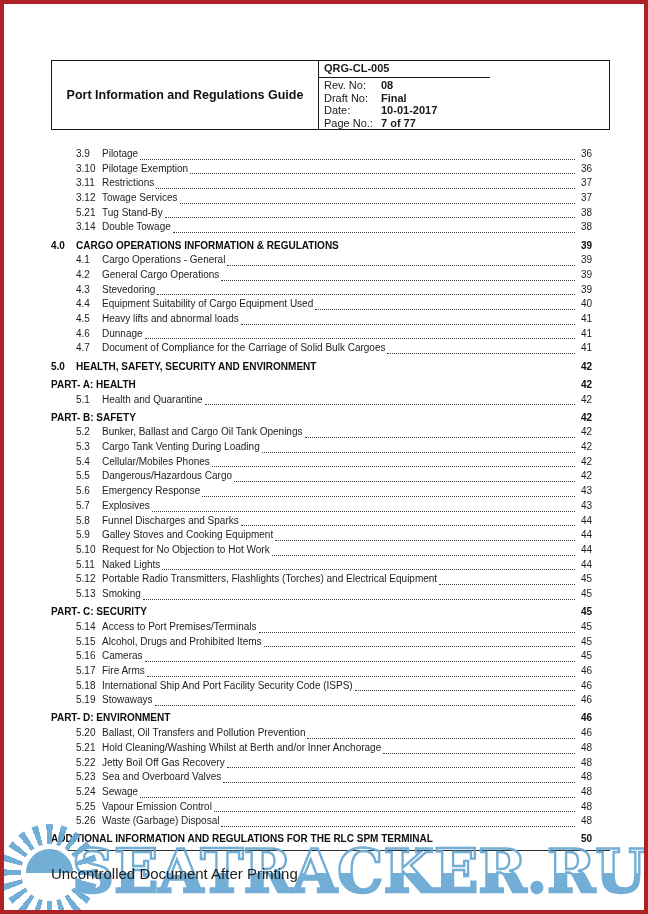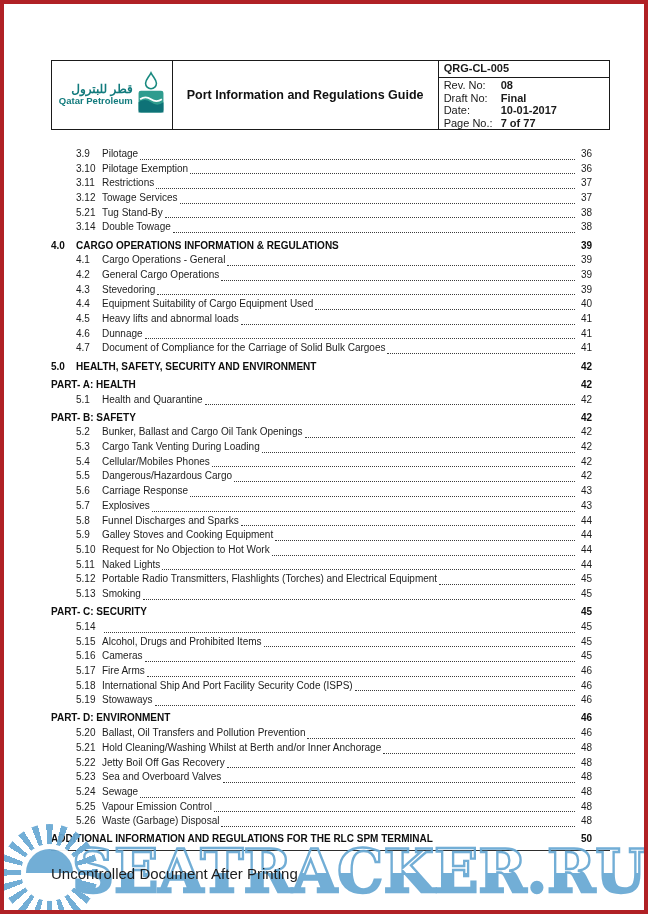--- a/index.html
+++ b/index.html
@@ -60,34 +60,20 @@
 
   .footer-note { position:absolute; left:47px; top:861px; font-size:15px; color:#1c1c1c;
                  z-index:6; }
 </style>
 </head>
 <body>
 
 <div class="frame">
 
   <div class="hdr">
-    <div class="hdr-cell hdr-logo">
-      <div class="logo-txt">
-        <div class="logo-ar">قطر للبترول</div>
-        <div class="logo-en">Qatar Petroleum</div>
-      </div>
-      <span>
-        <svg width="28" height="46" viewBox="0 0 36 56">
-          <path d="M18 2 C15 8 11 11 11 15.5 A7 7 0 0 0 25 15.5 C25 11 21 8 18 2 Z" fill="#ffffff" stroke="#18897f" stroke-width="2"></path>
-          <rect x="2" y="25" width="32" height="28" rx="3" fill="#2f9c8e"></rect>
-          <path d="M2 40 q8 -6 16 0 q8 6 16 0 v13 h-32 Z" fill="#0e7277"></path>
-          <path d="M4 36 q7 -5 14 0 q7 5 14 0" stroke="#ffffff" stroke-width="2.2" fill="none"></path>
-        </svg>
-      </span>
-    </div>
     <div class="hdr-cell hdr-title">Port Information and Regulations Guide</div>
     <div class="hdr-cell hdr-info">
       <div class="doc-code">QRG-CL-005</div>
       <div class="info-rows">
         <div class="info-row">
           <span class="info-label">Rev. No:</span>
           <span class="info-value">08</span>
         </div>
         <div class="info-row">
           <span class="info-label">Draft No:</span>
@@ -233,21 +219,21 @@
       <span class="page-num">42</span>
     </div>
       <div class="row item">
       <span class="num">5.5</span>
       <span class="label">Dangerous/Hazardous Cargo</span>
       <span class="leader"></span>
       <span class="page-num">42</span>
     </div>
       <div class="row item">
       <span class="num">5.6</span>
-      <span class="label">Carriage Response</span>
+      <span class="label">Emergency Response</span>
       <span class="leader"></span>
       <span class="page-num">43</span>
     </div>
       <div class="row item">
       <span class="num">5.7</span>
       <span class="label">Explosives</span>
       <span class="leader"></span>
       <span class="page-num">43</span>
     </div>
       <div class="row item">
@@ -287,20 +273,21 @@
       <span class="page-num">45</span>
     </div>
       <div class="row part">
 
       <span class="label">PART- C: SECURITY</span>
       <span class="spacer"></span>
       <span class="page-num">45</span>
     </div>
       <div class="row item">
       <span class="num">5.14</span>
+      <span class="label">Access to Port Premises/Terminals</span>
       <span class="leader"></span>
       <span class="page-num">45</span>
     </div>
       <div class="row item">
       <span class="num">5.15</span>
       <span class="label">Alcohol, Drugs and Prohibited Items</span>
       <span class="leader"></span>
       <span class="page-num">45</span>
     </div>
       <div class="row item">

